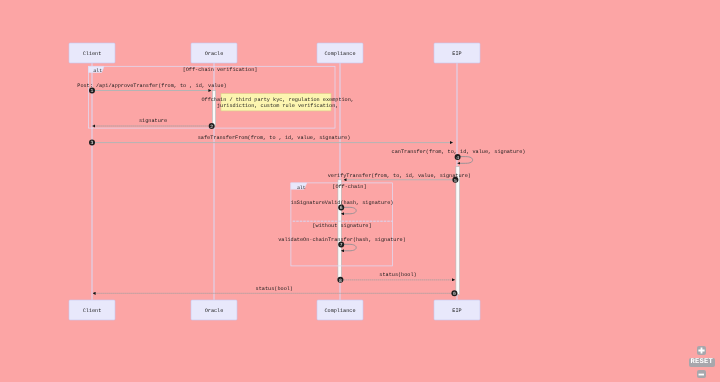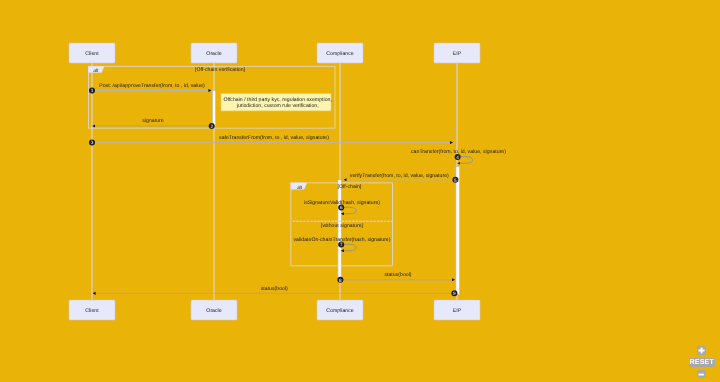--- a/index.html
+++ b/index.html
@@ -1,19 +1,19 @@
 <!DOCTYPE html>
 <html><head>
 <meta charset="utf-8">
 <style>
   html,body{margin:0;padding:0;}
   body{width:720px;height:382px;background:#ffffff;overflow:hidden;
        font-family:"Liberation Sans",sans-serif;
        -webkit-font-smoothing:antialiased;text-rendering:geometricPrecision;}
-  #stage{position:relative;width:720px;height:382px;background:#eab308;}
+  #stage{position:relative;width:720px;height:382px;background:#fca5a5;font-family:Liberation Mono, monospace;}
   svg{display:block;}
   svg text,#reset-label{-webkit-font-smoothing:antialiased;}
   #diagram{position:absolute;left:0;top:0;will-change:transform;}
   .lane-box{fill:#e8e8fb;stroke:#c8c8f0;stroke-width:0.6;}
   .lane-label{font-size:5.2px;fill:#1c1c1c;text-anchor:middle;dominant-baseline:middle;}
   .lifeline{stroke:#d9d9f6;stroke-width:1;}
   .activation{fill:#fafafa;stroke:#b5b5b5;stroke-width:0.6;}
   .frame{fill:none;stroke:#dedef8;stroke-width:0.7;}
   .frame-divider{stroke:#d8d8f4;stroke-width:1;stroke-dasharray:2.6 0.9;}
   .frame-tab{fill:#e8e8fb;stroke:#dedef8;stroke-width:0.6;}

